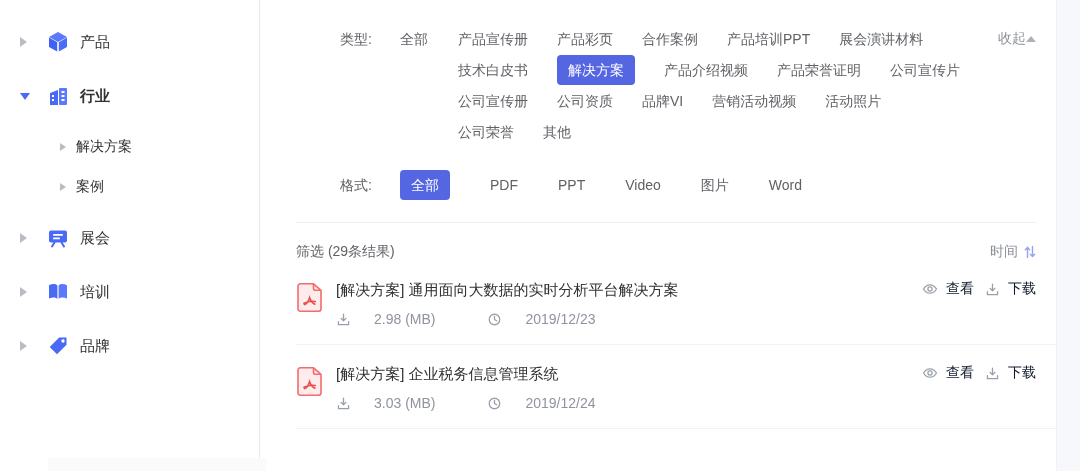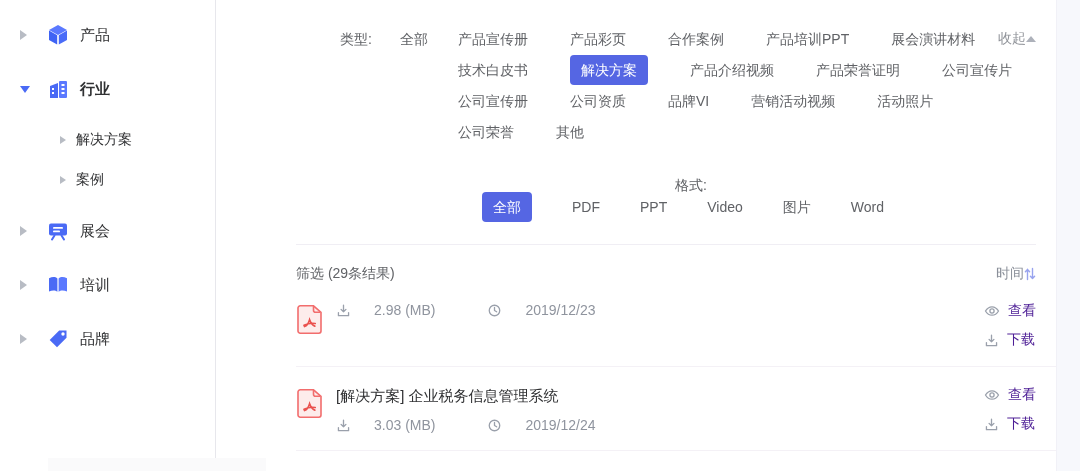--- a/index.html
+++ b/index.html
@@ -5,22 +5,22 @@
   * { margin:0; padding:0; box-sizing:border-box; }
   html,body { width:1080px; height:471px; }
   body {
     font-family:"Liberation Sans","DejaVu Sans",sans-serif;
     background:#ffffff; color:#303133; position:relative; overflow:hidden;
   }
   
   .scroll-strip { position:absolute; right:0; top:0; width:24px; height:100%;
     background:#f7f8fc; border-left:1px solid #f1f1f7; }
   
-  .sidebar { position:absolute; left:0; top:0; width:216px; height:100%;
-    border-right:1px solid #e7e7ec; padding-top:12px; background:#fff; }
+  .sidebar { position:absolute; left:0; top:0; width:260px; height:100%;
+    border-right:1px solid #e7e7ec; padding-top:19px; background:#fff; }
   .nav-item { display:flex; align-items:center; height:46px; padding-left:20px; margin-bottom:8px; cursor:pointer; }
   .nav-caret { width:14px; flex:none; display:flex; }
   .caret-right { width:0; height:0; border-left:7px solid #b8bcc4;
     border-top:5px solid transparent; border-bottom:5px solid transparent; }
   .caret-down { width:0; height:0; border-top:7px solid #4a6af5;
     border-left:5px solid transparent; border-right:5px solid transparent; }
   .nav-icon { width:24px; height:24px; margin:0 10px 0 12px; flex:none; display:flex; align-items:center; justify-content:center; }
   .nav-label { font-size:15px; color:#303133; }
   .nav-label.bold { font-weight:700; }
   .sub-list { }
@@ -29,43 +29,43 @@
   .sub-label { font-size:14px; color:#303133; margin-left:10px; }
   .sub-gap { height:8px; }
   .sidebar-bottom-strip { position:absolute; left:48px; bottom:0; width:218px; height:13px; background:#fafafb; }
   
   .content { position:absolute; left:268px; right:24px; top:0; bottom:0;
     padding:28px 0 0 28px; }
   .filter-block { display:flex; font-size:14px; color:#606266; position:relative; }
   .filter-label { width:46px; flex:none; line-height:22px;margin-left:44px; }
   .all-slot { width:72px; flex:none; padding-left:14px; line-height:22px; }
   .chips-rows { flex:1; }
-  .chip-row { display:flex; align-items:flex-start; column-gap:42px; margin-bottom:9px; height:22px; }
+  .chip-row { display:flex; align-items:flex-start; column-gap:29px; margin-bottom:9px; height:22px; }
   .chip { line-height:22px; cursor:pointer; white-space:nowrap; }
   .chip.selected { background:#5566e3; color:#fff; padding:4px 11px; border-radius:4px; margin:-4px 0; }
   .collapse-btn { position:absolute; right:20px; top:2px; display:flex; align-items:center;
     gap:0; color:#909399; cursor:pointer; font-size:14px; }
   .tri-up { width:0; height:0; border-bottom:6px solid #adb1ba;
     border-left:5px solid transparent; border-right:5px solid transparent; }
   
-  .format-row { display:flex; align-items:center; font-size:14px; color:#606266; margin-top:22px;flex-direction:column; }
+  .format-row { display:flex; align-items:center; font-size:14px; color:#606266; margin-top:22px; }
   .format-chips { display:flex; align-items:center; column-gap:40px; padding-left:14px; }
   
   .section-divider { border-top:1px solid #f0eef4; margin:26px 20px 0 0; }
   .results-header { display:flex; justify-content:space-between; align-items:center;
     margin:20px 20px 0 0; font-size:14px; color:#606266;text-align:center; }
-  .sort-btn { display:flex; align-items:center; color:#8a8f99; cursor:pointer; }
+  .sort-btn { display:flex; align-items:center; gap:6px; color:#8a8f99; cursor:pointer; }
   .file-row { display:flex; align-items:flex-start; padding:19px 20px 17px 0;
     border-bottom:1px solid #f4f1f6; }
   .pdf-badge { width:27px; height:31px; flex:none; margin-right:13px; margin-top:2px; }
   .file-main { flex:1; min-width:0; }
   .file-title { font-size:15px; color:#303133; line-height:20px; margin-bottom:11px; cursor:pointer; }
   .file-meta { display:flex; align-items:center; gap:52px; font-size:14px; color:#8f949e; }
   .meta-item { display:flex; align-items:center; gap:23px; }
-  .file-actions { flex:none; display:flex; flex-direction:column; gap:11px; font-size:14px; color:#4c1d95; }
+  .file-actions { flex:none; display:flex; gap:11px; font-size:14px; color:#0f172a; }
   .action-link { display:flex; align-items:center; gap:8px; cursor:pointer; }
   svg { display:block; }
 </style>
 </head>
 <body>
 
 <aside class="sidebar">
 
   <div class="nav-item">
     <span class="nav-caret">
@@ -222,20 +222,21 @@
 
   <div class="file-row">
     <span class="pdf-badge">
       <svg width="27" height="31" viewBox="0 0 27 31">
         <path d="M2 4a2.2 2.2 0 0 1 2.2-2.2h13.3L25 8.3V27a2.2 2.2 0 0 1-2.2 2.2H4.2A2.2 2.2 0 0 1 2 27z" fill="#fdeceb" stroke="#f26d6d" stroke-width="1.6"></path>
         <path d="M17.5 2v4.3a2 2 0 0 0 2 2H24" fill="none" stroke="#f26d6d" stroke-width="1.6"></path>
         <path d="M8.5 22.5c2-.7 4.2-3.8 5.1-6.8 1 2.7 3 5.6 5.2 6.4M8 21.3c3.6-1.7 7.8-2.4 11.2-1.8" fill="none" stroke="#ea514e" stroke-width="1.7" stroke-linecap="round"></path>
       </svg>
     </span>
     <div class="file-main">
+      <div class="file-title">[解决方案] 通用面向大数据的实时分析平台解决方案</div>
       <div class="file-meta">
         <span class="meta-item">
           <span>
             <svg width="15" height="15" viewBox="0 0 16 16" fill="none" stroke="#9aa0ab" stroke-width="1.4" stroke-linecap="round" stroke-linejoin="round">
               <path d="M8 2.3v7M5.4 6.8 8 9.4l2.6-2.6"></path>
                 <path d="M2.6 10.2v3.3h10.8v-3.3"></path>
             </svg>
           </span>
           <span>2.98 (MB)</span>
         </span>

